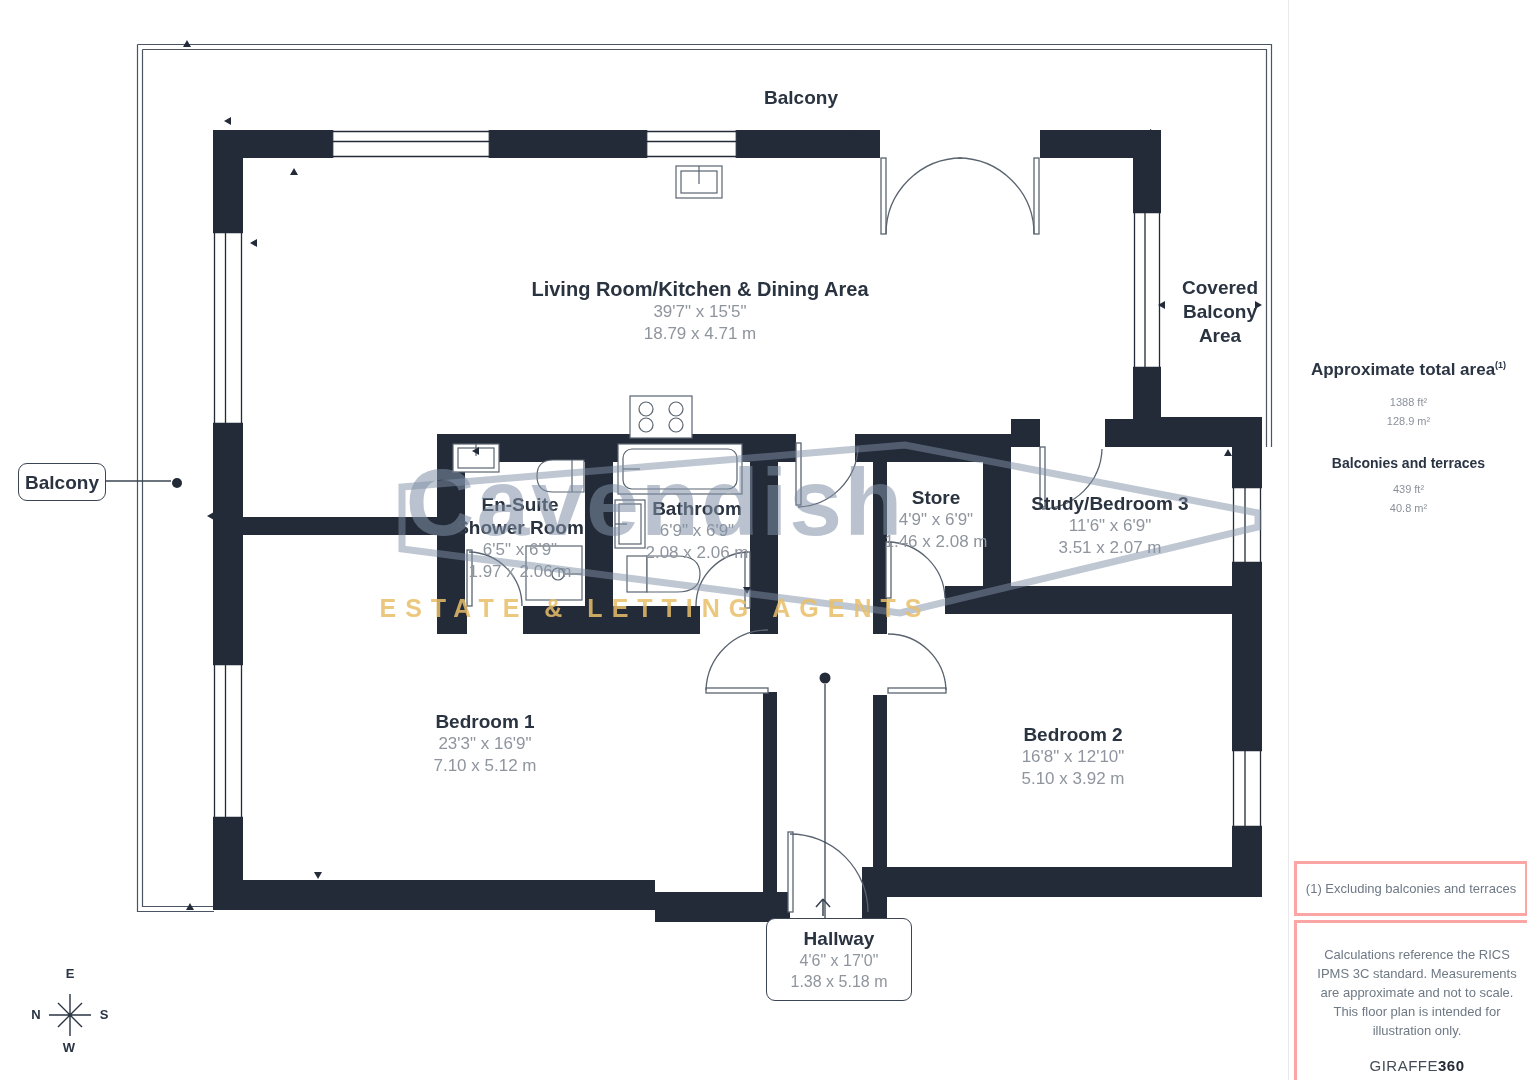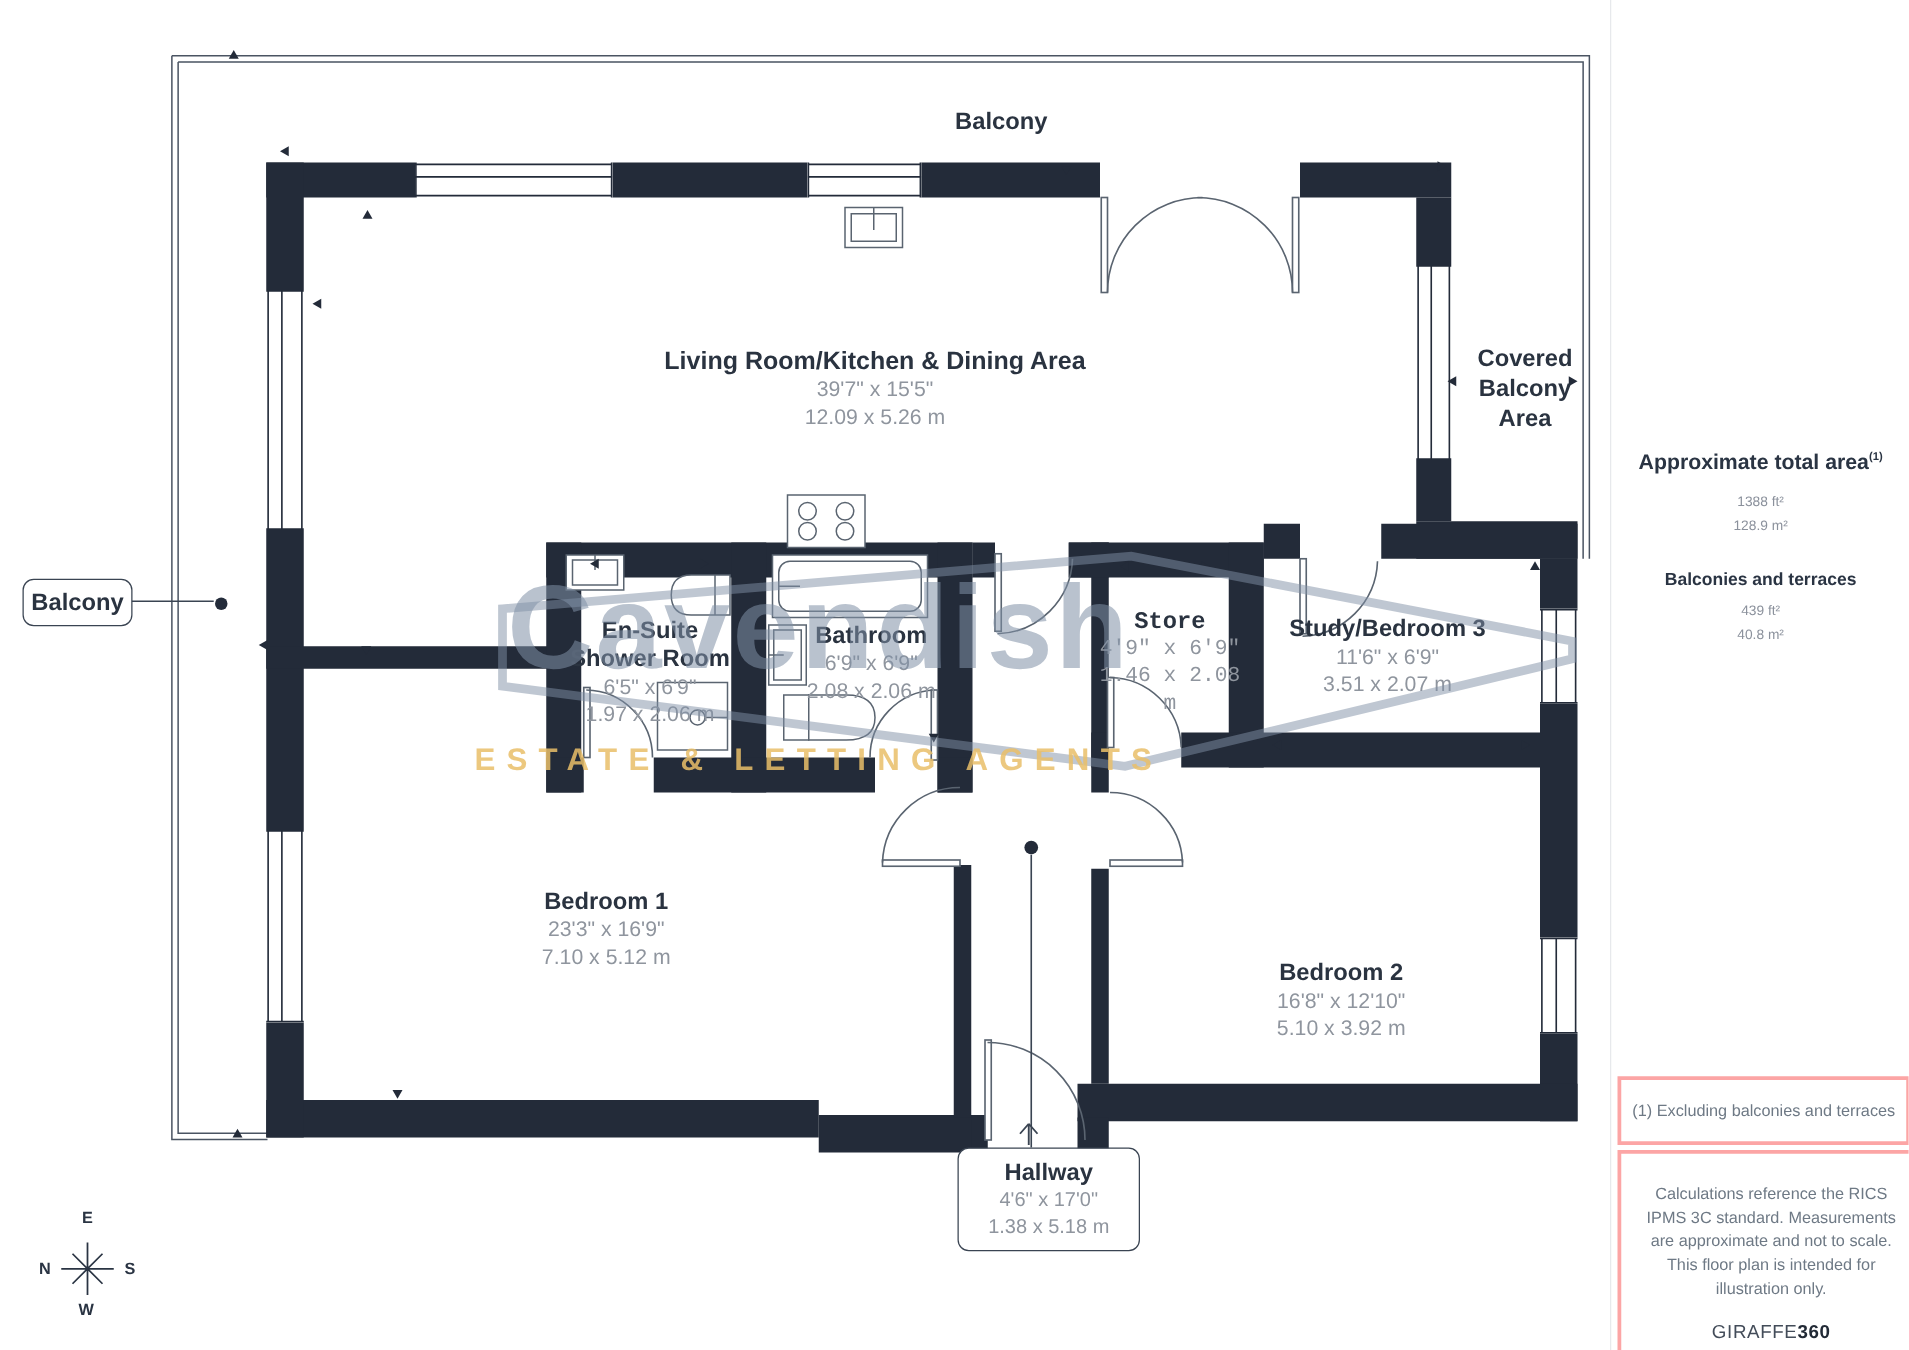--- a/index.html
+++ b/index.html
@@ -252,55 +252,55 @@
     </g>
 
     <g stroke="#2A3443" stroke-width="1.4" fill="none">
       <path d="M70,994 V1036 M49,1015 H91 M58,1003 L82,1027 M82,1003 L58,1027"></path>
     </g>
   </svg>
 
   <div class="room-label" style="left:450px;top:278px;width:500px;">
     <div class="room-name big-name">Living Room/Kitchen &amp; Dining Area</div>
     <div class="room-dims">39'7" x 15'5"</div>
-    <div class="room-dims">12.09 x 5.26 m</div>
+    <div class="room-dims">18.79 x 4.71 m</div>
   </div>
 
   <div class="room-label" style="left:430px;top:493px;width:180px;">
     <div class="room-name">En-Suite
 Shower Room</div>
     <div class="room-dims">6'5" x 6'9"</div>
     <div class="room-dims">1.97 x 2.06 m</div>
   </div>
 
   <div class="room-label" style="left:607px;top:497px;width:180px;">
     <div class="room-name">Bathroom</div>
     <div class="room-dims">6'9" x 6'9"</div>
     <div class="room-dims">2.08 x 2.06 m</div>
   </div>
 
-  <div class="room-label" style="left:876px;top:486px;width:120px;font-family:Liberation Mono, monospace;">
+  <div class="room-label" style="left:876px;top:486px;width:120px;">
     <div class="room-name">Store</div>
     <div class="room-dims">4'9" x 6'9"</div>
     <div class="room-dims">1.46 x 2.08 m</div>
   </div>
 
   <div class="room-label" style="left:1010px;top:492px;width:200px;">
     <div class="room-name">Study/Bedroom 3</div>
     <div class="room-dims">11'6" x 6'9"</div>
     <div class="room-dims">3.51 x 2.07 m</div>
   </div>
 
   <div class="room-label" style="left:385px;top:710px;width:200px;">
     <div class="room-name">Bedroom 1</div>
     <div class="room-dims">23'3" x 16'9"</div>
     <div class="room-dims">7.10 x 5.12 m</div>
   </div>
 
-  <div class="room-label" style="left:973px;top:723px;width:200px;margin-top:44px;">
+  <div class="room-label" style="left:973px;top:723px;width:200px;">
     <div class="room-name">Bedroom 2</div>
     <div class="room-dims">16'8" x 12'10"</div>
     <div class="room-dims">5.10 x 3.92 m</div>
   </div>
 
   <div class="area-label" style="left:745px;top:86px;width:112px;">Balcony</div>
 
   <div class="area-label" style="left:1166px;top:276px;width:108px;">Covered
 Balcony
 Area</div>

